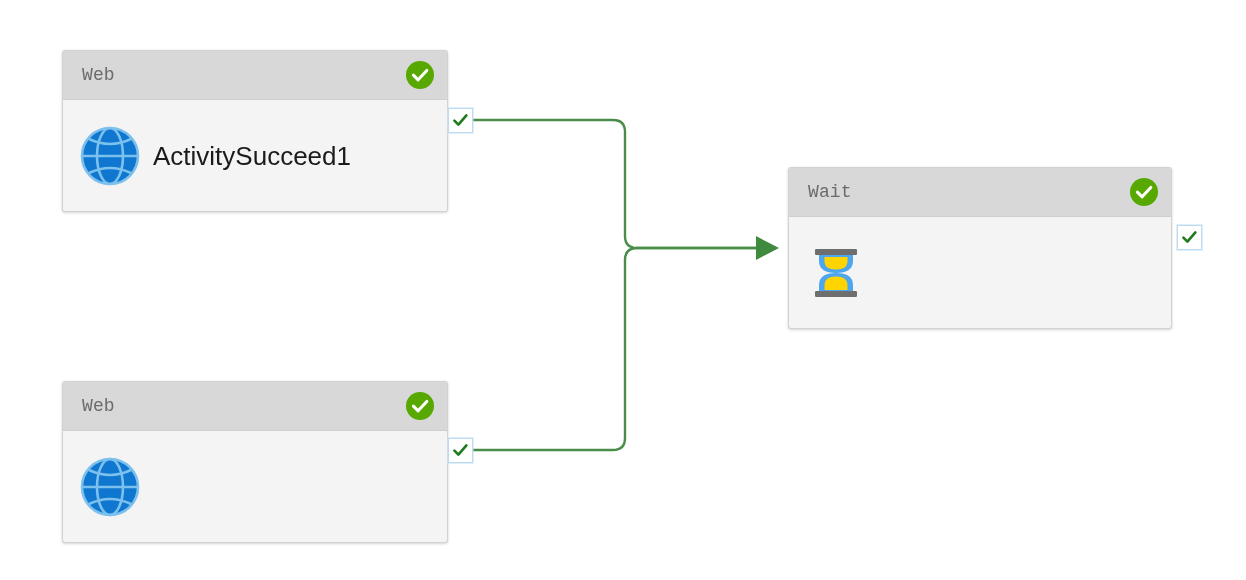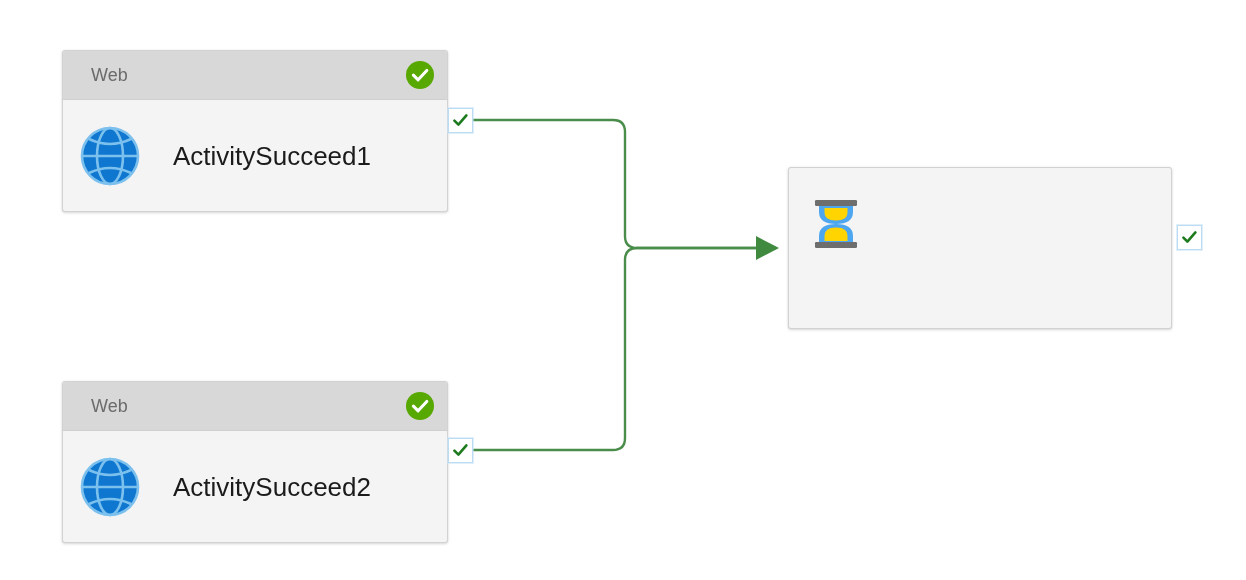--- a/index.html
+++ b/index.html
@@ -47,23 +47,24 @@
     height: 48px;
     background: #d8d8d8;
     border-bottom: 1px solid #cfcfcf;
     border-radius: 2px 2px 0 0;
     display: flex;
     align-items: center;
   }
   .node-header-title {
     font-size: 18px;
     color: #6b6b6b;
-    margin-left: 28px;
+    margin-left: 19px;
     letter-spacing: 0.1px;
     line-height: 1;
+    font-family: Liberation Mono, monospace;
   }
   .status-badge {
     position: absolute;
     right: 12px;
     top: 50%;
     transform: translateY(-50%);
     width: 30px;
     height: 30px;
   }
   .node-body {
@@ -74,21 +75,21 @@
   }
   .node-icon {
     width: 62px;
     height: 62px;
     flex: 0 0 62px;
     display: block;
   }
   .node-label {
     font-size: 26px;
     color: #1b1b1b;
-    margin-left: 32px;
+    margin-left: 12px;
     line-height: 1.1;
     white-space: nowrap;
   }
 
   
   .port {
     position: absolute;
     width: 25px;
     height: 25px;
     box-sizing: border-box;
@@ -149,25 +150,31 @@
       <svg class="node-icon" viewBox="0 0 62 62">
         <circle cx="31" cy="31" r="28" fill="#0f77cf"></circle>
         <g stroke="#7cc0ee" stroke-width="2.6" fill="none">
           <circle cx="31" cy="31" r="28"></circle>
           <line x1="3" y1="31" x2="59" y2="31"></line>
           <ellipse cx="31" cy="31" rx="13" ry="28"></ellipse>
           <path d="M10 14 Q31 24 52 14"></path>
           <path d="M10 48 Q31 38 52 48"></path>
         </g>
       </svg>
-      <span class="node-label">ActivitySucceed2</span>
     </div>
   </div>
 
   <div class="node" id="node-2" style="left: 788px; top: 167px; width: 384px; height: 162px;">
+    <div class="node-header">
+      <span class="node-header-title">Wait</span>
+      <svg class="status-badge" viewBox="0 0 30 30">
+        <circle cx="15" cy="15" r="14" fill="#57a800"></circle>
+        <path d="M8.4 15.2 L13.1 19.8 L21.8 10.5" stroke="#ffffff" stroke-width="3.1" fill="none" stroke-linecap="round" stroke-linejoin="round"></path>
+      </svg>
+    </div>
     <div class="node-body">
       <svg class="node-icon" viewBox="0 0 62 62">
         <path d="M14 10 H48 V19 Q48 31 31 31 Q14 31 14 19 Z" fill="#4da6f0"></path>
         <path d="M14 52 H48 V43 Q48 31 31 31 Q14 31 14 43 Z" fill="#4da6f0"></path>
         <path d="M19.5 15 H42.5 V19 Q42.5 27.5 31 27.5 Q19.5 27.5 19.5 19 Z" fill="#ffd400"></path>
         <path d="M19.5 48 H42.5 V43.5 Q42.5 34.5 31 34.5 Q19.5 34.5 19.5 43.5 Z" fill="#ffd400"></path>
         <rect x="10" y="7" width="42" height="6" rx="1.2" fill="#6e6e6e"></rect>
         <rect x="10" y="49" width="42" height="6" rx="1.2" fill="#6e6e6e"></rect>
       </svg>
     </div>

